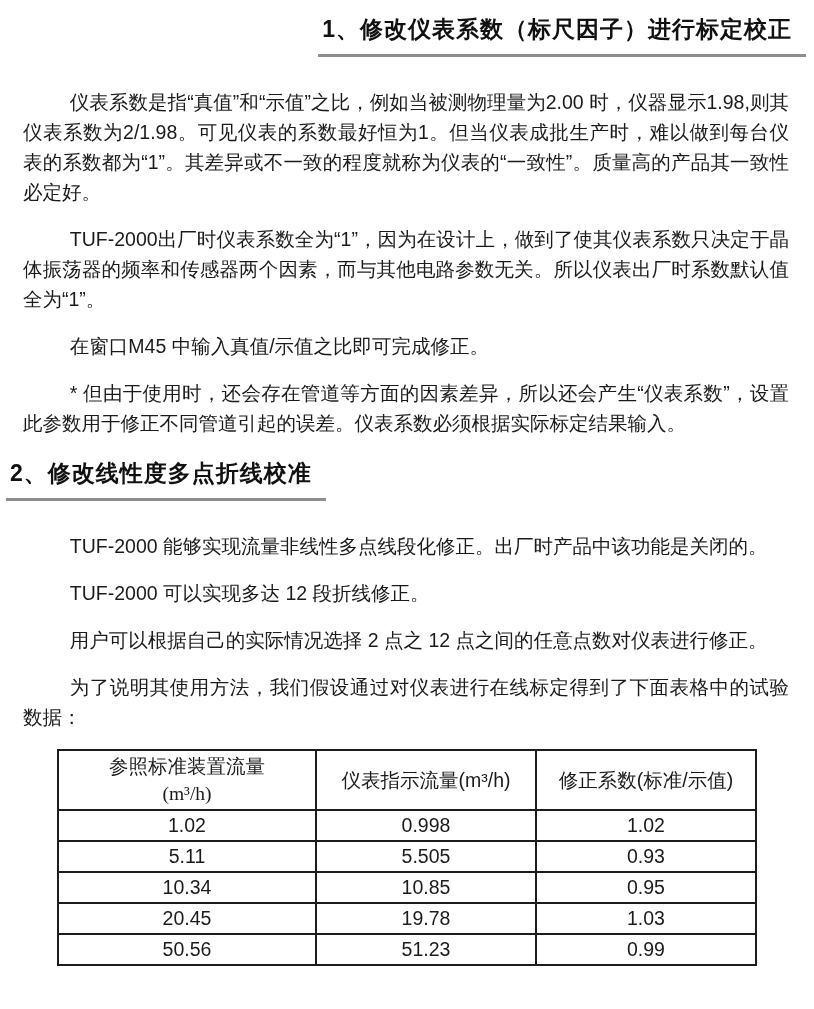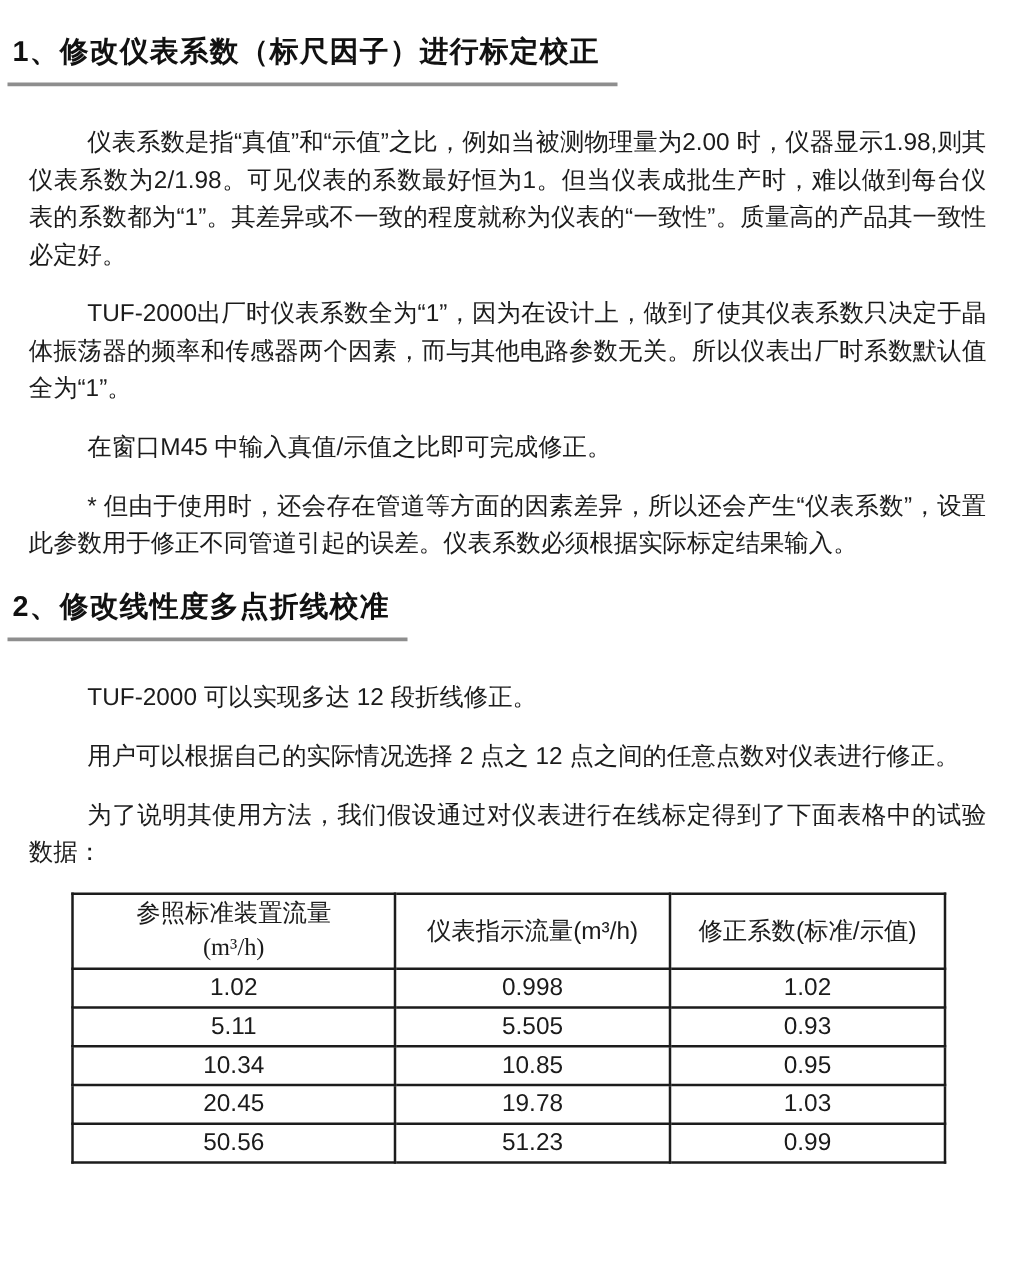--- a/index.html
+++ b/index.html
@@ -26,21 +26,21 @@
     display: inline-block;
     margin: 0;
     font-size: 23px;
     line-height: 31px;
     font-weight: 700;
     letter-spacing: 1px;
     color: #111111;
     border-bottom: 3px solid #8e8e8e;
     padding: 2px 14px 9px 4px;
   }
-  .h1-block { margin: 16px 0 30px 0; }
+  .h1-block { margin: 4px 0 30px 0; text-align: right; }
   .h2-block { margin: 18px 0 30px 0; }
   .para {
     margin: 17px;
     font-size: 19.5px;
     line-height: 30px;
     text-align: justify;
     text-indent: 2.4em;
     color: #1b1b1b;
     word-break: break-all;
   }
@@ -80,20 +80,21 @@
 
   <p class="para">仪表系数是指“真值”和“示值”之比，例如当被测物理量为2.00 时，仪器显示1.98,则其仪表系数为2/1.98。可见仪表的系数最好恒为1。但当仪表成批生产时，难以做到每台仪表的系数都为“1”。其差异或不一致的程度就称为仪表的“一致性”。质量高的产品其一致性必定好。</p>
   <p class="para">TUF-2000出厂时仪表系数全为“1”，因为在设计上，做到了使其仪表系数只决定于晶体振荡器的频率和传感器两个因素，而与其他电路参数无关。所以仪表出厂时系数默认值全为“1”。</p>
   <p class="para">在窗口M45 中输入真值/示值之比即可完成修正。</p>
   <p class="para">* 但由于使用时，还会存在管道等方面的因素差异，所以还会产生“仪表系数”，设置此参数用于修正不同管道引起的误差。仪表系数必须根据实际标定结果输入。</p>
 
   <div class="heading-block h2-block">
     <h1 class="heading">2、修改线性度多点折线校准</h1>
   </div>
 
+  <p class="para">TUF-2000 能够实现流量非线性多点线段化修正。出厂时产品中该功能是关闭的。</p>
   <p class="para">TUF-2000 可以实现多达 12 段折线修正。</p>
   <p class="para">用户可以根据自己的实际情况选择 2 点之 12 点之间的任意点数对仪表进行修正。</p>
   <p class="para">为了说明其使用方法，我们假设通过对仪表进行在线标定得到了下面表格中的试验数据：</p>
 
   <table class="cal-table">
     <thead>
       <tr>
         <th class="col-ref">参照标准装置流量
 (m³/h)</th>
         <th class="col-ind">仪表指示流量(m³/h)</th>

